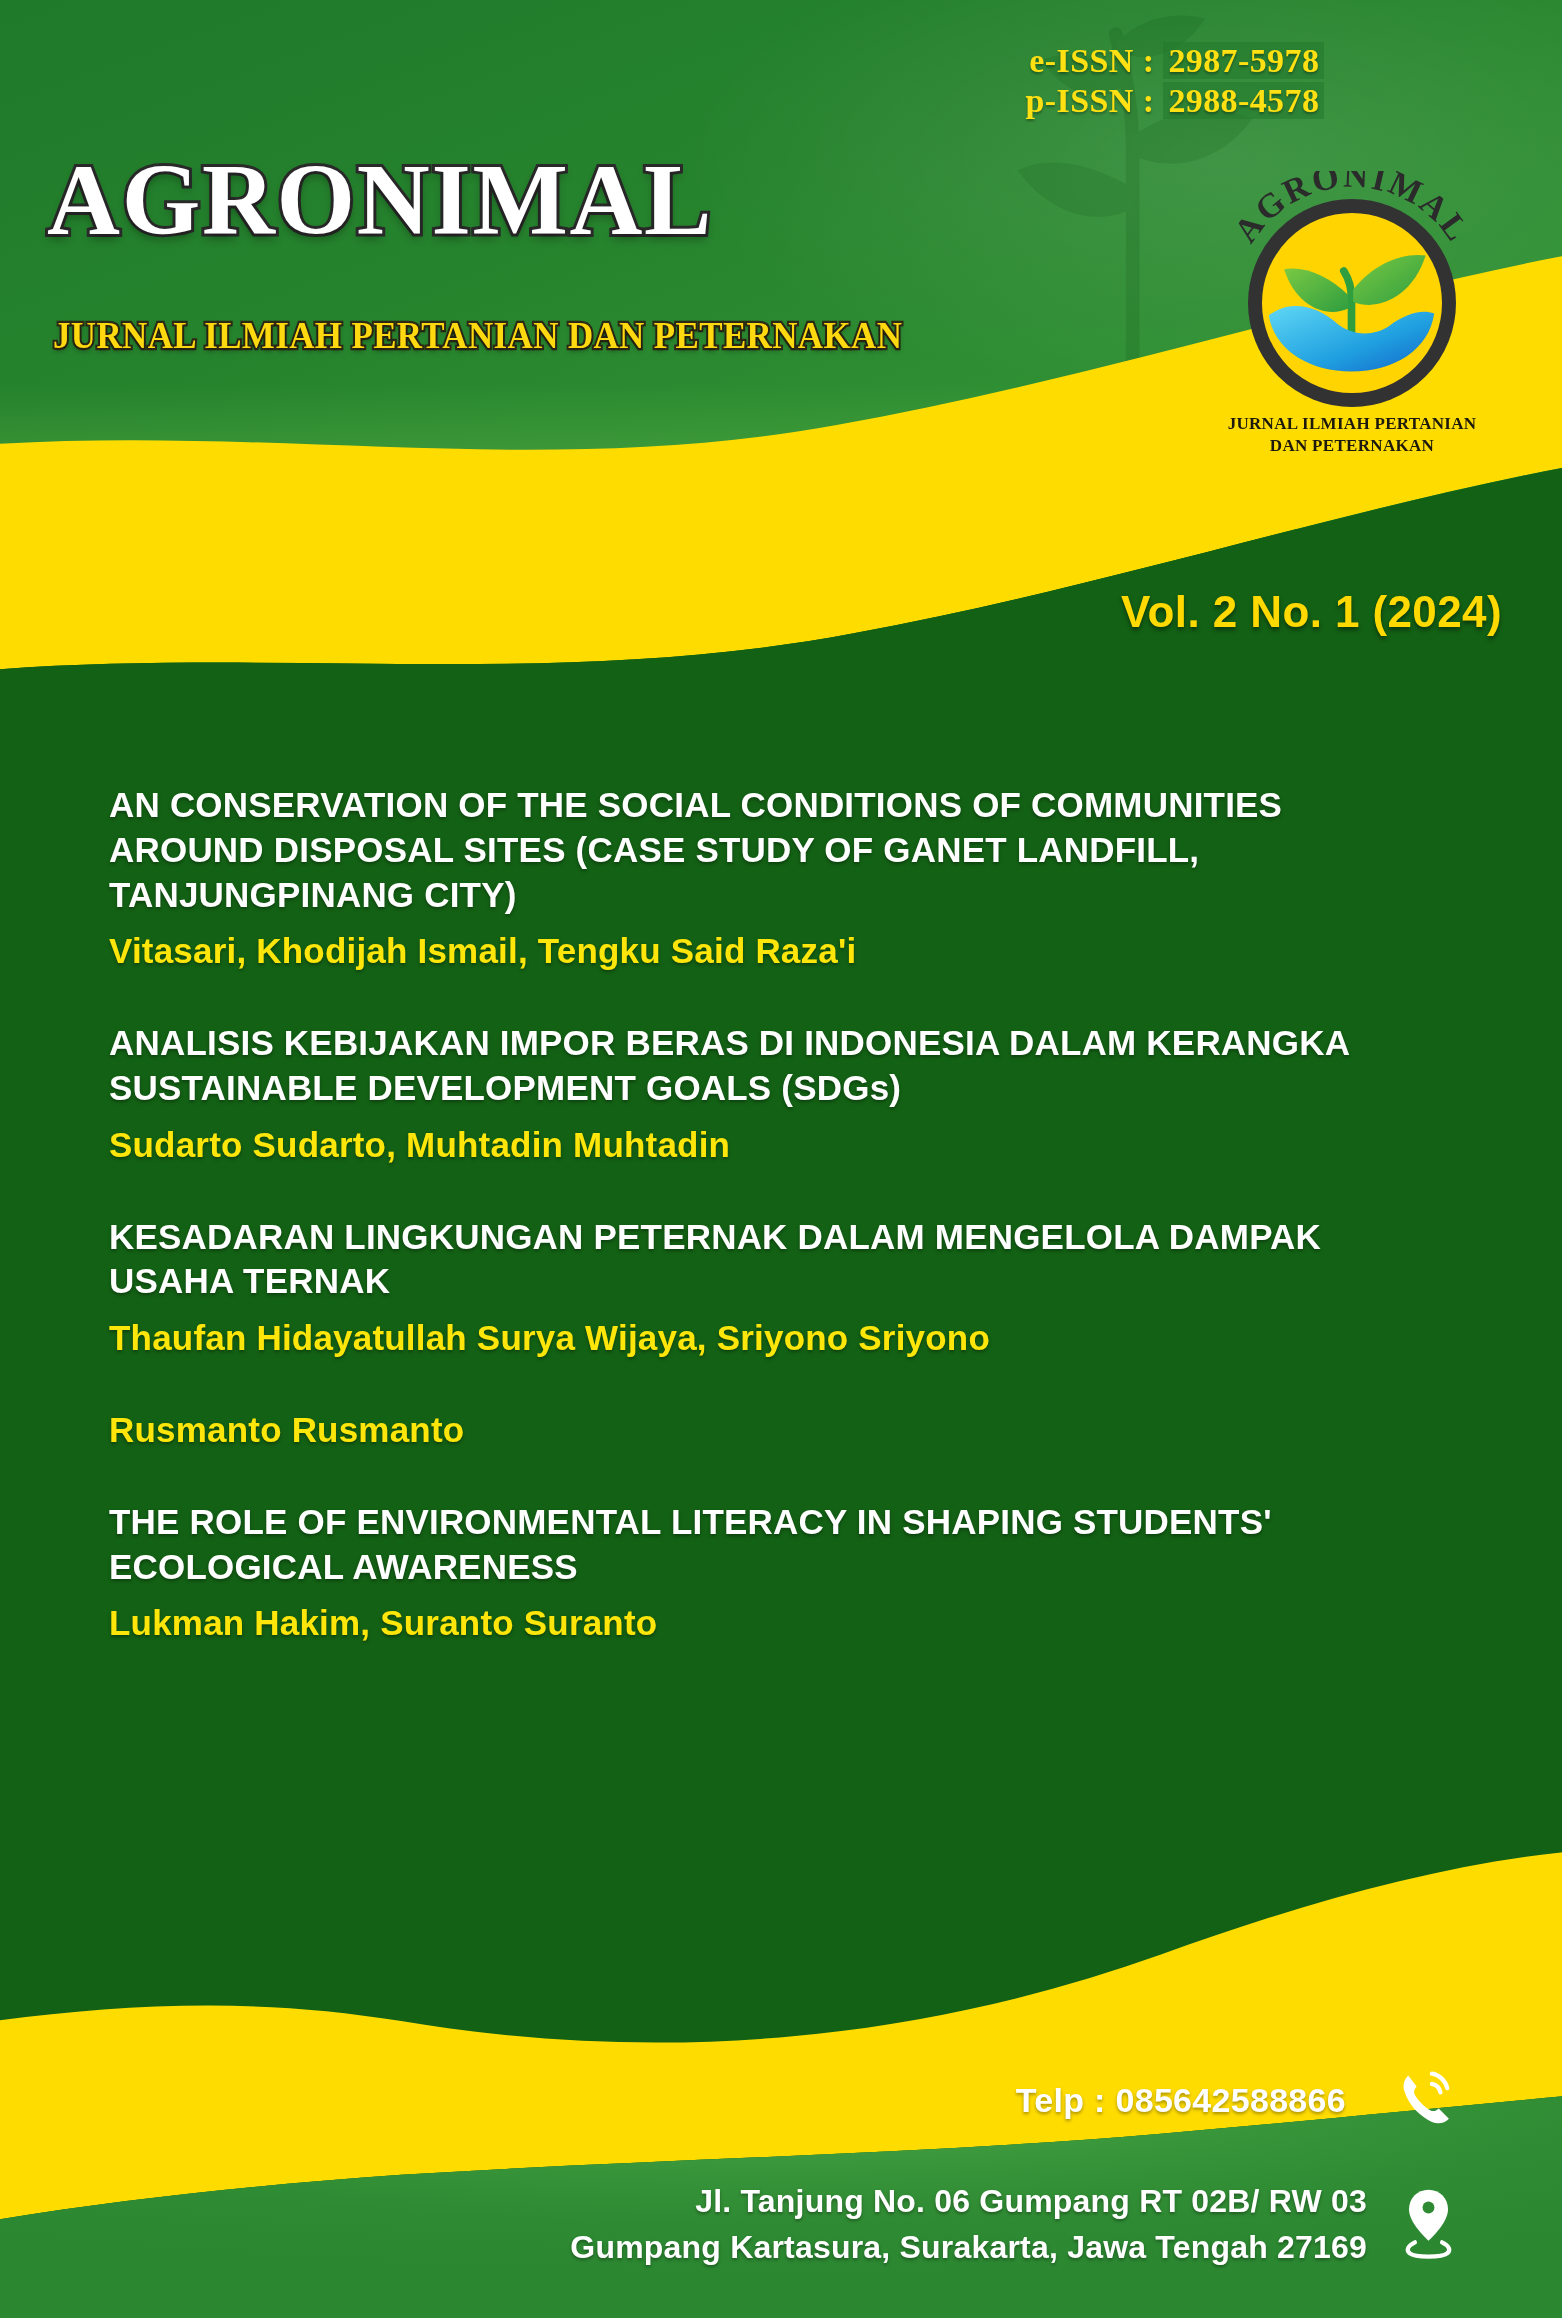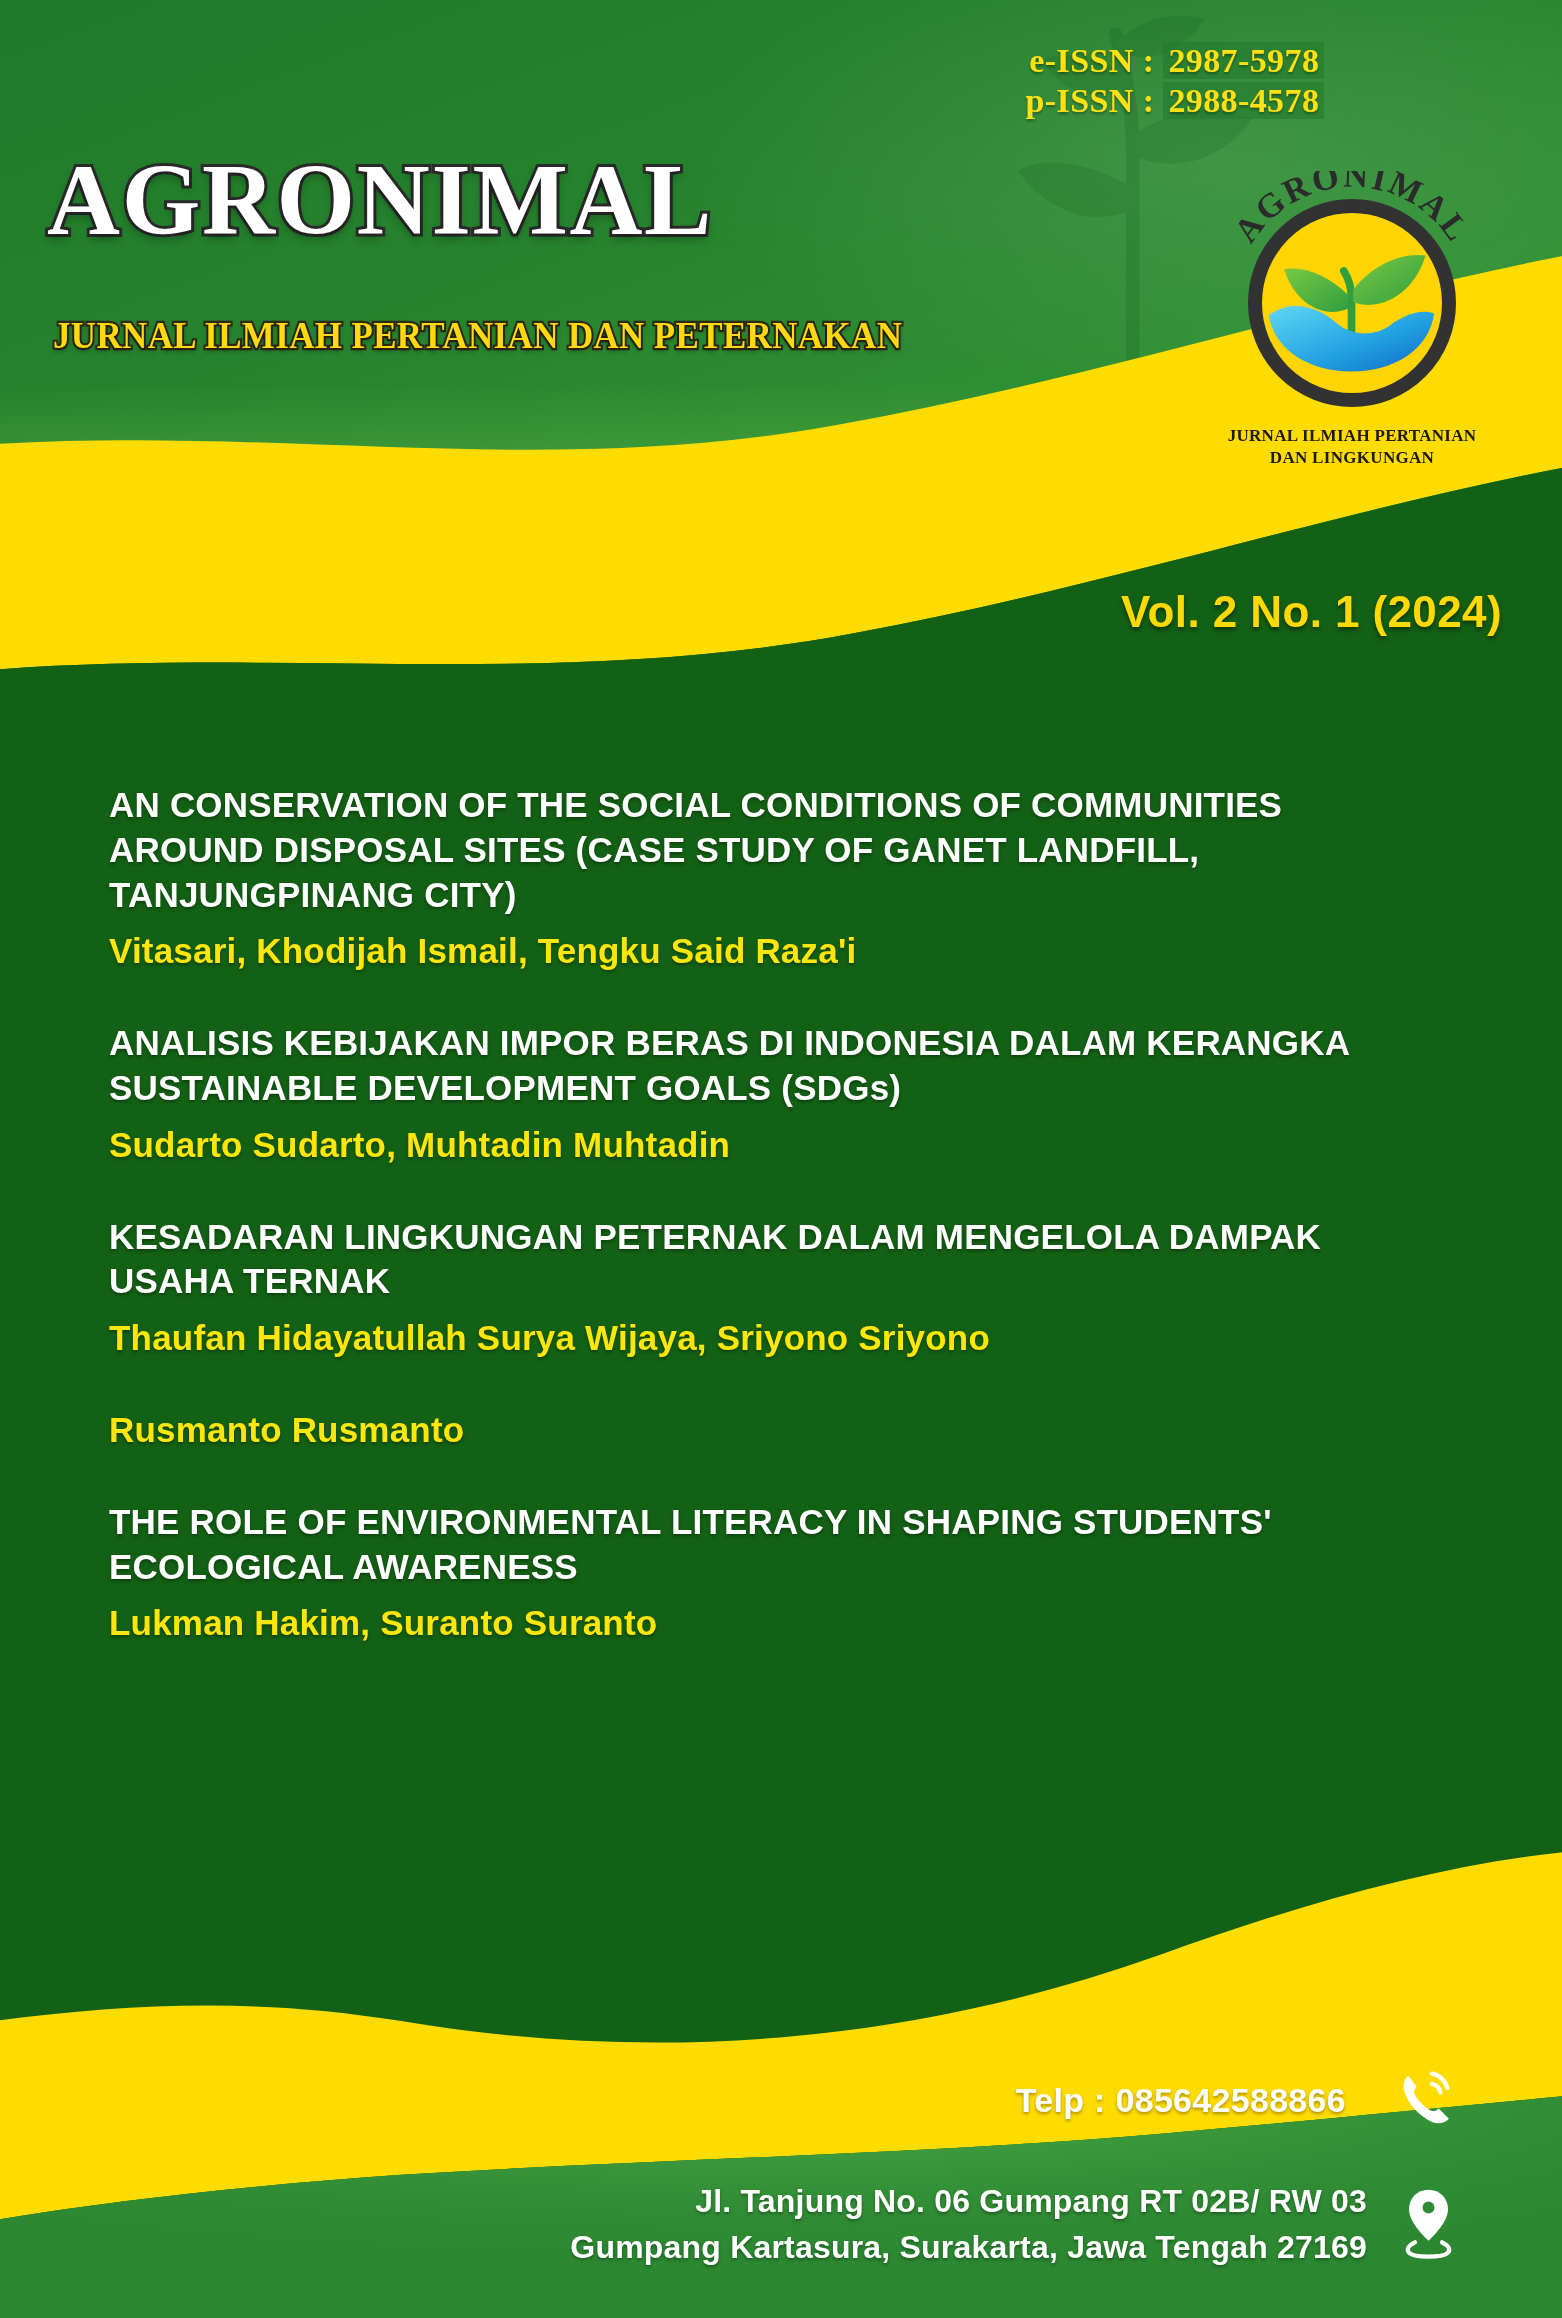--- a/index.html
+++ b/index.html
@@ -76,21 +76,21 @@
   .logo-arc{position:absolute;left:0;top:0;width:256px;height:111px;}
   .logo-disc{
     position:absolute;left:24px;top:28px;width:208px;height:208px;
     border-radius:50%;
     background:#ffd400;
     border:14.5px solid #323232;
     box-sizing:border-box;
     overflow:hidden;
   }
   .logo-caption{
-    position:absolute;left:-20.5px;top:254px;width:297px;text-align:center;
+    position:absolute;left:-20.5px;top:242px;width:297px;text-align:center;
     font-family:"Liberation Serif",serif;font-weight:bold;
     font-size:17px;line-height:1.28;color:#1d1a0d;letter-spacing:0.3px;
   }
 
   
   .volume{
     position:absolute;right:61px;top:587px;
     font-size:44px;font-weight:bold;color:#ffd900;
     letter-spacing:0.4px;text-shadow:0 2.6px 4.3px rgba(0,0,0,.45);
   }
@@ -218,21 +218,21 @@
           </defs>
           <path d="M105 175 L105 100 C105 86 101 76 96 68" stroke="#2f9e3f" stroke-width="9" fill="none" stroke-linecap="round"></path>
           <path d="M101 96 C78 74 50 62 26 66 C40 110 76 124 101 112 Z" fill="url(#leafG)"></path>
           <path d="M107 90 C130 60 165 46 192 50 C176 100 134 116 107 104 Z" fill="url(#leafG)"></path>
           <path d="M8 120 C34 100 66 110 86 128 C104 144 130 146 150 132 C166 120 186 112 202 118 C196 160 156 186 105 186 C54 186 14 160 8 120 Z" fill="url(#waterG)"></path>
         </svg>
       </div>
 
       <div class="logo-caption">
         <div>JURNAL ILMIAH PERTANIAN</div>
-        <div>DAN LINGKUNGAN</div>
+        <div>DAN PETERNAKAN</div>
       </div>
     </div>
   </div>
 
   <div class="volume">Vol. 2 No. 1 (2024)</div>
 
   <div class="articles">
     <div class="article">
       <div class="art-title">AN CONSERVATION OF THE SOCIAL CONDITIONS OF COMMUNITIES AROUND DISPOSAL SITES (CASE STUDY OF GANET LANDFILL, TANJUNGPINANG CITY)</div>
       <div class="art-authors">Vitasari, Khodijah Ismail, Tengku Said Raza'i</div>

